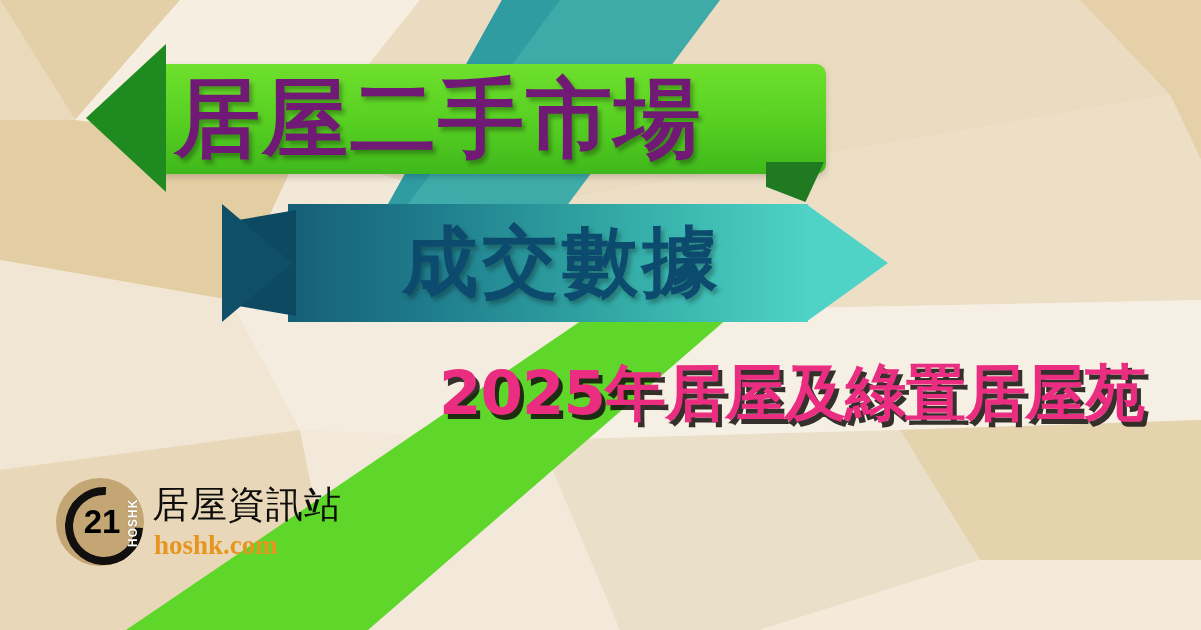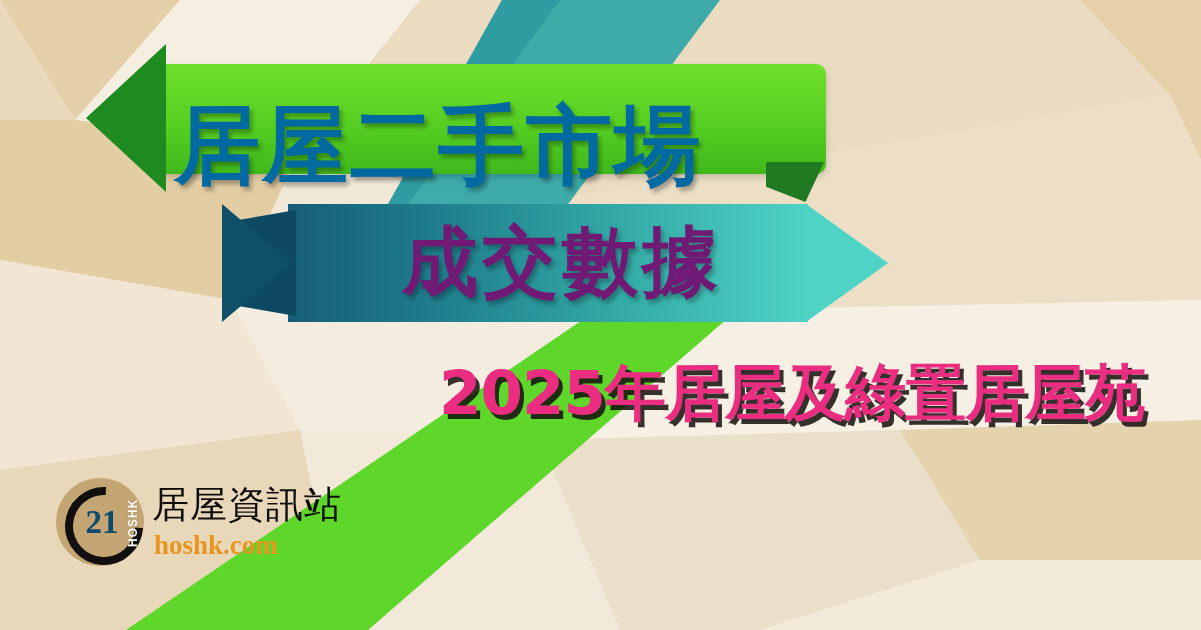--- a/index.html
+++ b/index.html
@@ -40,26 +40,25 @@
     position:absolute;left:680px;top:118px;
     width:58px;height:40px;
     background:#1f7a22;
     clip-path:polygon(0 0,100% 0,68% 100%,0 62%);
   }
   .gb-text{
     position:absolute;left:88px;top:22px;
     width:700px;
     font-size:86px;line-height:104px;
     font-weight:bold;
-    color:#0369a1;
+    color:#701a75;
     letter-spacing:2px;
     white-space:nowrap;
     text-shadow:3px 4px 4px rgba(0,0,0,.30);
     font-family:"DejaVu Sans","Liberation Sans",sans-serif;
-    margin-top:27px;
   }
 
   
   .teal-arrow{
     position:absolute;
     left:222px;top:204px;
     width:666px;height:118px;
   }
   .ta-body{
     position:absolute;left:66px;top:0;
@@ -84,21 +83,21 @@
     position:absolute;left:0px;top:6px;
     width:74px;height:106px;
     background:#0d4a62;
     clip-path:polygon(0 12%,100% 0,100% 100%,0 88%);
     border-radius:4px 0 0 4px;
   }
   .ta-text{
     position:absolute;left:180px;top:6px;
     width:520px;
     font-size:76px;line-height:104px;
-    font-weight:bold;color:#701a75;
+    font-weight:bold;color:#0c4a6e;
     letter-spacing:4px;white-space:nowrap;
     text-shadow:3px 4px 4px rgba(0,0,0,.28);
     font-family:"DejaVu Sans","Liberation Sans",sans-serif;
   }
 
   
   .pink-block{
     position:absolute;
     left:437px;top:358px;
     width:710px;
@@ -128,22 +127,22 @@
   .logo-badge .ring{
     position:absolute;left:9px;top:9px;
     width:62px;height:62px;border-radius:50%;
     border:8px solid #11100f;
     border-right-color:transparent;
     transform:rotate(-42deg);
   }
   .logo-badge .num{
     position:absolute;left:0;top:0;width:88px;height:88px;
     display:flex;align-items:center;justify-content:center;
-    font-size:33px;font-weight:bold;color:#0c4a6e;
-    font-family:Liberation Serif, serif;
+    font-size:33px;font-weight:bold;color:#000000;
+    font-family:Liberation Sans, sans-serif;
     padding-left:4px;box-sizing:border-box;
   }
   .logo-badge .curve{
     position:absolute;right:-1px;top:14px;
     width:24px;height:62px;
     font-size:12px;font-weight:bold;color:#ffffff;
     letter-spacing:1px;
     writing-mode:vertical-rl;
     transform:rotate(180deg) translateX(0px);
     display:flex;align-items:center;justify-content:center;

